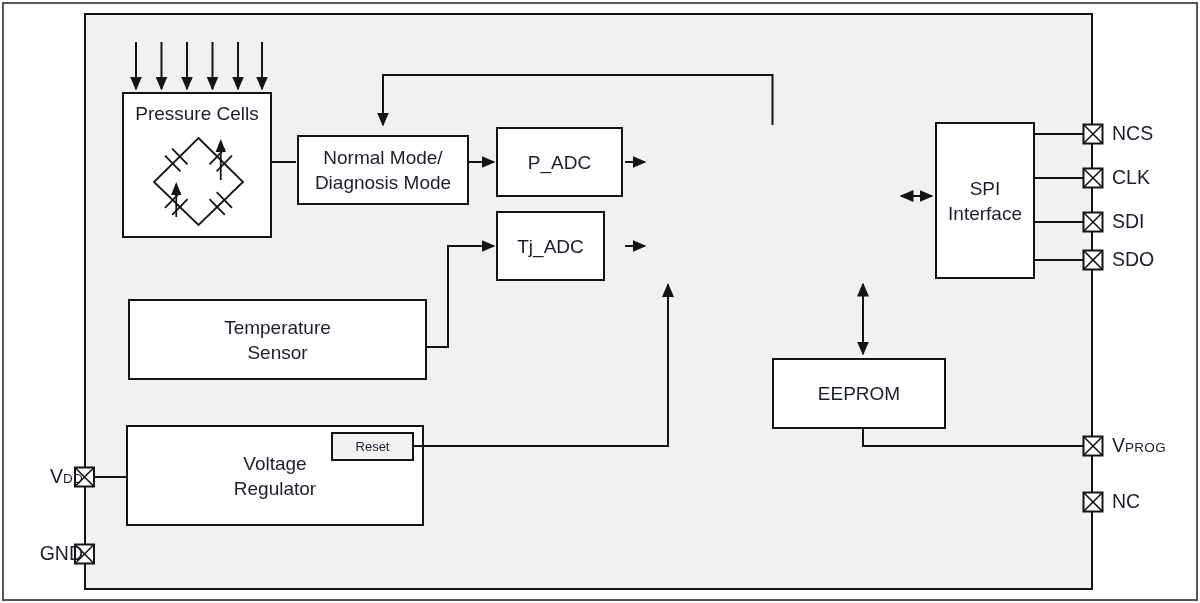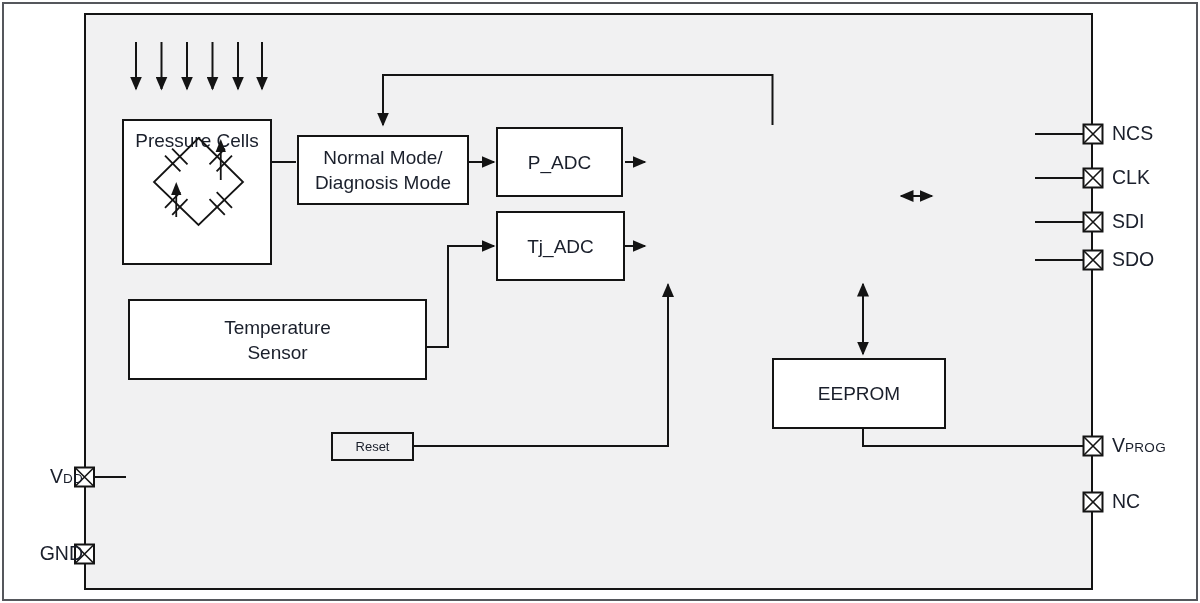--- a/index.html
+++ b/index.html
@@ -11,24 +11,24 @@
   }
   html,body{margin:0;padding:0;background:#fff;}
   body{font-family:"Liberation Sans", sans-serif;color:var(--text);}
   .stage{position:relative;width:1200px;height:603px;background:#fff;overflow:hidden;}
   .frame{position:absolute;left:2px;top:2px;width:1192px;height:595px;border:2px solid var(--outer-border);}
   .chip{position:absolute;left:84px;top:13px;width:1009px;height:577px;background:var(--canvas-fill);border:2px solid var(--line);box-sizing:border-box;}
   .block{position:absolute;background:var(--block-fill);border:2px solid var(--line);box-sizing:border-box;
          display:flex;flex-direction:column;align-items:center;justify-content:center;
          font-size:19px;line-height:25px;text-align:center;color:var(--text);}
   .block span{display:block;white-space:nowrap;}
-  .b-pressure{left:122px;top:92px;width:150px;height:146px;justify-content:flex-start;padding-top:7px;margin-top:27px;}
+  .b-pressure{left:122px;top:92px;width:150px;height:146px;justify-content:flex-start;padding-top:7px;}
   .b-normal  {left:297px;top:127px;width:172px;height:70px;margin-top:8px;}
   .b-padc    {left:496px;top:127px;width:127px;height:70px;}
-  .b-tjadc   {left:496px;top:211px;width:129px;height:70px;}
+  .b-tjadc   {left:496px;top:211px;width:109px;height:70px;}
   .b-dsp     {left:647px;top:125px;width:251px;height:155px;}
   .b-spi     {left:935px;top:122px;width:100px;height:157px;}
   .b-temp    {left:128px;top:299px;width:299px;height:81px;}
   .b-eeprom  {left:772px;top:358px;width:174px;height:71px;}
   .b-vreg    {left:126px;top:425px;width:298px;height:101px;}
   .b-reset   {left:331px;top:432px;width:83px;height:29px;background:var(--canvas-fill);font-size:13px;line-height:15px;}
   svg.layer{position:absolute;left:0;top:0;}
   .w{stroke:var(--line);stroke-width:2;fill:none;}
   #ah path{fill:var(--line);}
   .pinbox{fill:var(--block-fill);stroke:var(--line);stroke-width:2;}
@@ -53,26 +53,34 @@
   <div class="block b-normal">
     <span>Normal Mode/</span>
     <span>Diagnosis Mode</span>
   </div>
   <div class="block b-padc">
     <span>P_ADC</span>
   </div>
   <div class="block b-tjadc">
     <span>Tj_ADC</span>
   </div>
+  <div class="block b-spi">
+    <span>SPI</span>
+    <span>Interface</span>
+  </div>
   <div class="block b-temp">
     <span>Temperature</span>
     <span>Sensor</span>
   </div>
   <div class="block b-eeprom">
     <span>EEPROM</span>
+  </div>
+  <div class="block b-vreg">
+    <span>Voltage</span>
+    <span>Regulator</span>
   </div>
   <div class="block b-reset">
     <span>Reset</span>
   </div>
 
   <svg class="layer" style="left:122px;top:92px;" width="150" height="146" viewBox="0 0 150 146">
     <path class="bw" d="M76.5,46 L121,90 L76.5,133 L32,90 Z"></path>
     <path class="bw" d="M43,63.7 L58.4,79.3 M50.1,56.7 L65.5,72.3
              M87.5,72.3 L102.9,56.7 M94.6,79.3 L110,63.7
              M43,115.9 L58.3,100.1 M50.2,122.9 L65.5,107.1

